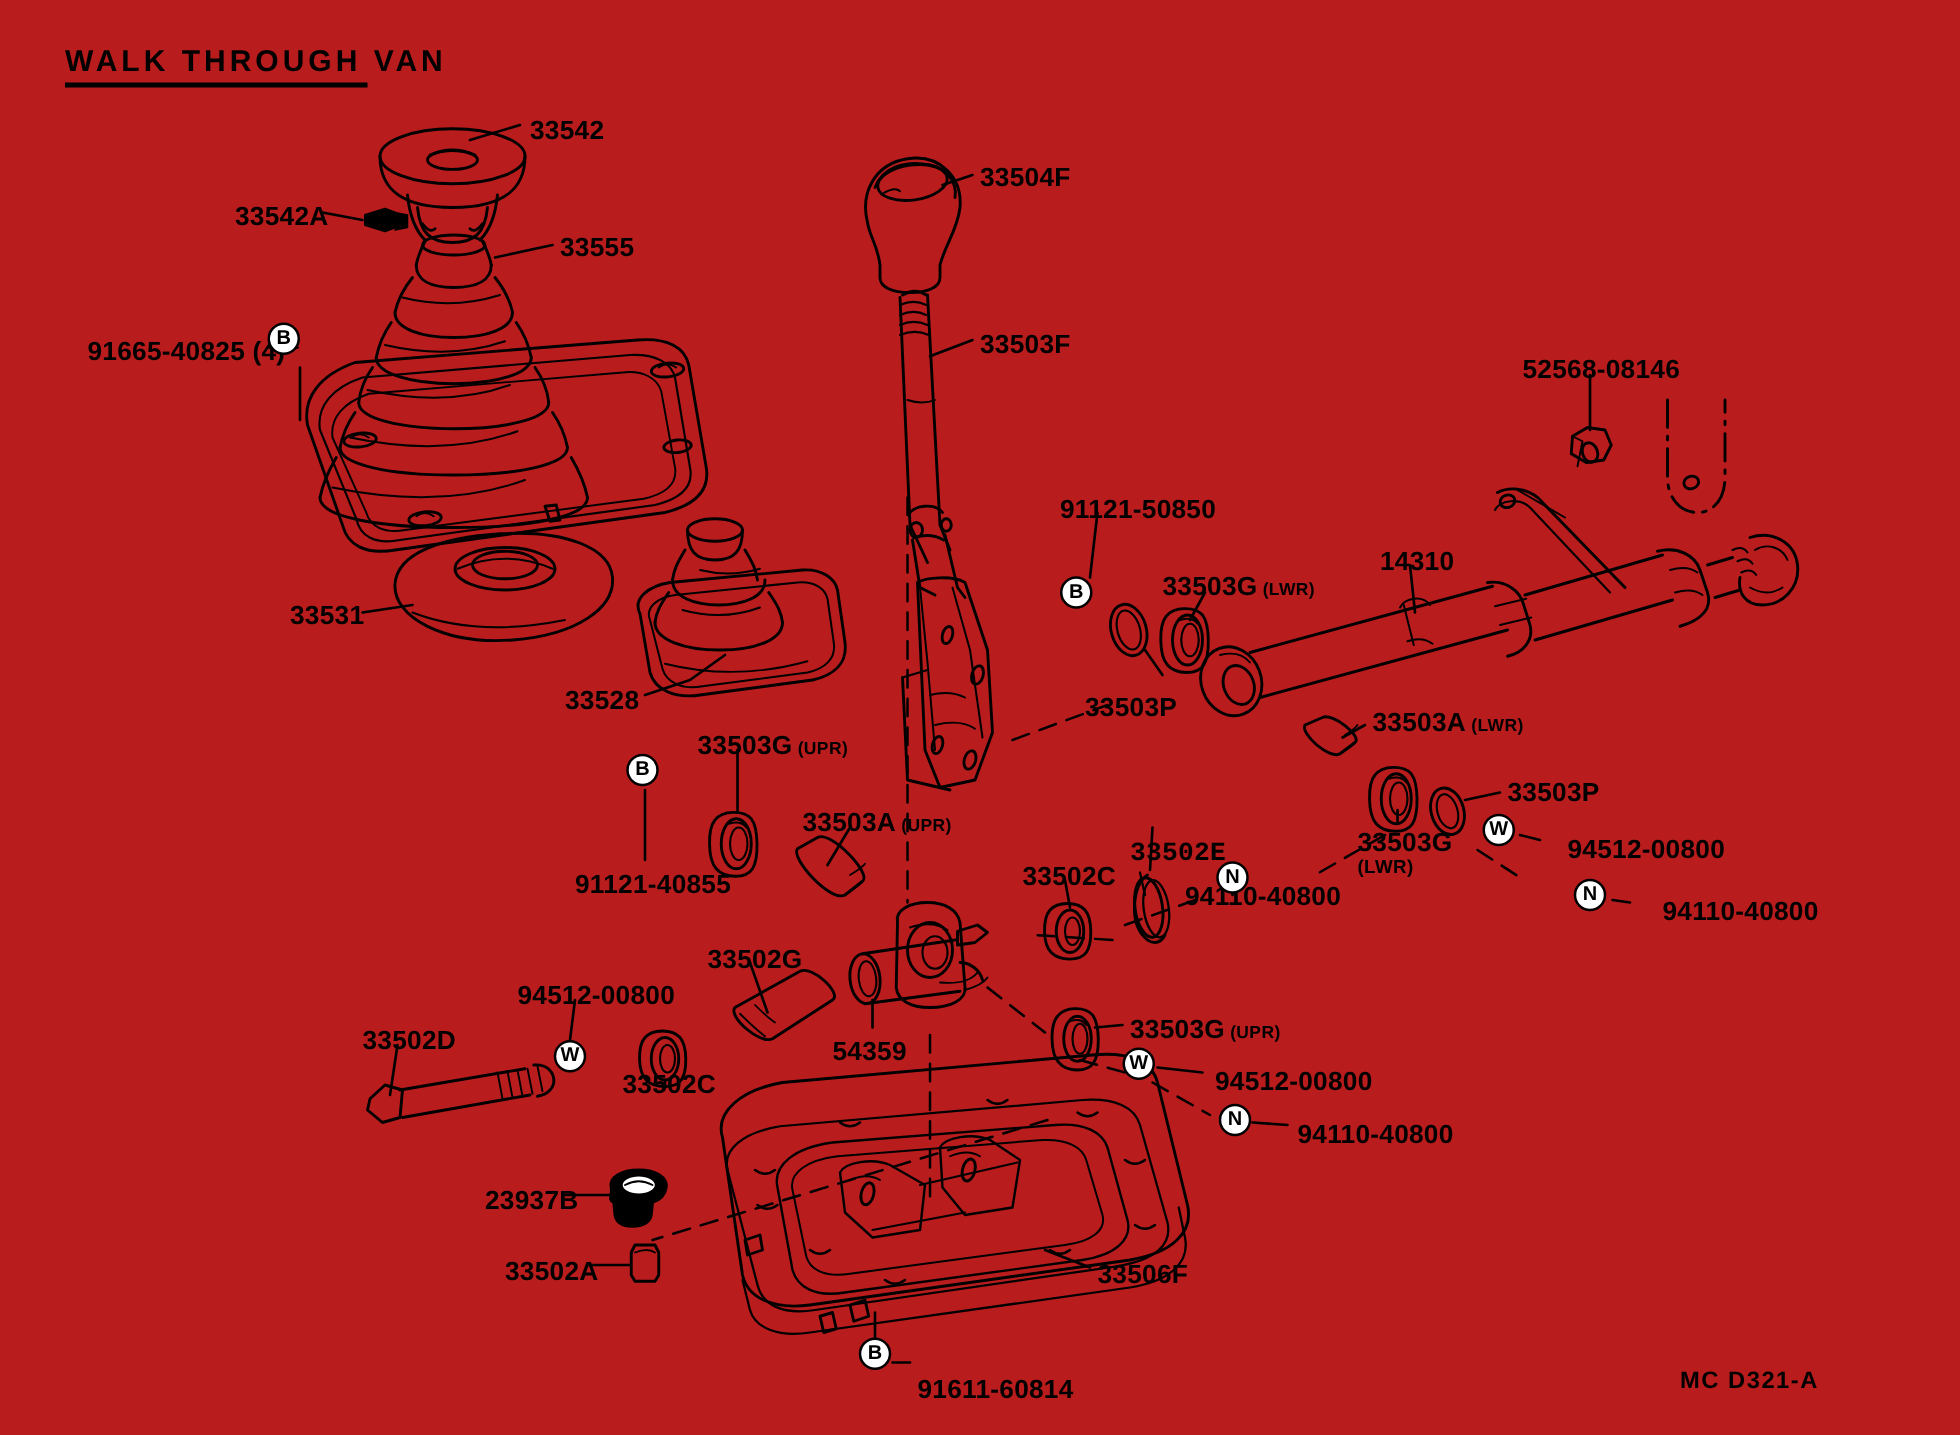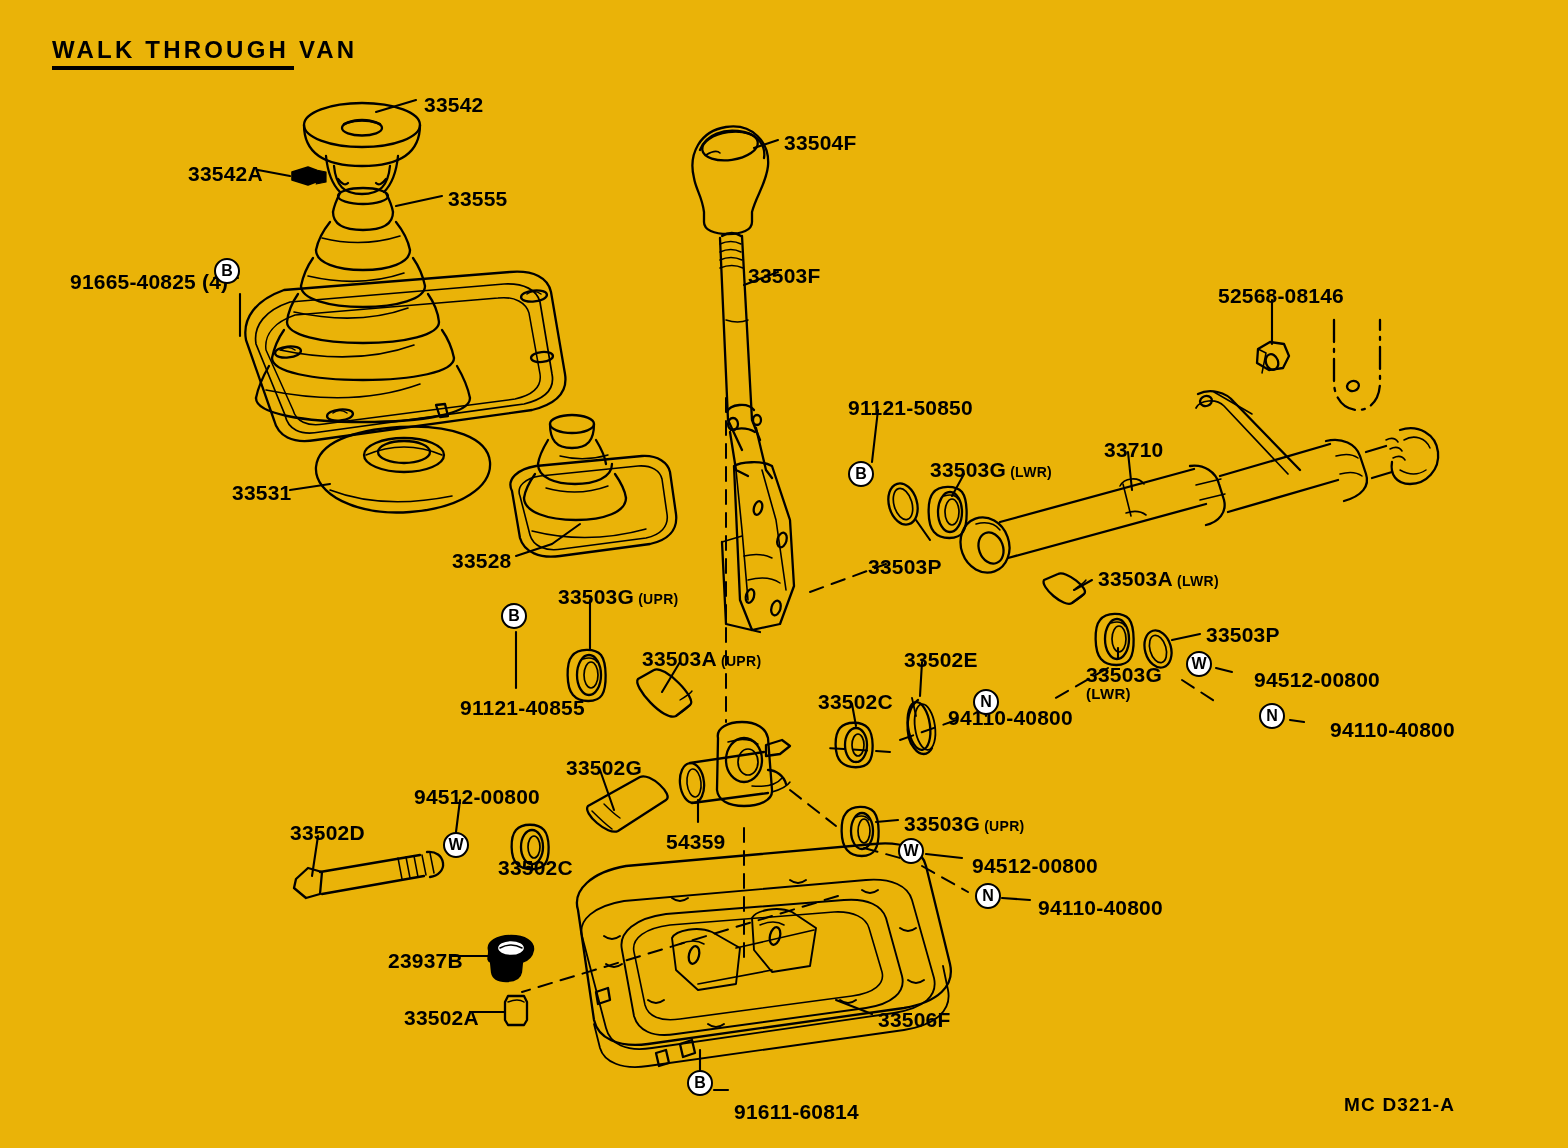--- a/index.html
+++ b/index.html
@@ -1,19 +1,19 @@
 <!DOCTYPE html>
 <html><head>
 <meta charset="utf-8">
 <style>
   html,body{margin:0;padding:0;background:#ffffff;}
   #page{
     position:relative;
     width:1568px;height:1148px;
-    background:#eab308;
+    background:#b91c1c;
     font-family:"Liberation Sans","DejaVu Sans",sans-serif;
     overflow:hidden;
   }
   #artwork{position:absolute;left:0;top:0;width:1568px;height:1148px;}
   .lbl{
     position:absolute;
     font-family:"Liberation Sans","DejaVu Sans",sans-serif;
     font-size:21px;
     font-weight:700;
     color:#000;
@@ -479,36 +479,36 @@
   <div class="title-rule"></div>
 
   <div id="callout-layer">
       <div class="lbl" style="left: 424px; top: 94px; text-align: right;"><span>33542</span></div>
       <div class="lbl" style="left: 188px; top: 163px;"><span>33542A</span></div>
       <div class="lbl" style="left: 448px; top: 188px;"><span>33555</span></div>
       <div class="lbl" style="left: 70px; top: 271px;"><span>91665-40825 (4)</span></div>
       <div class="lbl" style="left: 232px; top: 482px;"><span>33531</span></div>
       <div class="lbl" style="left: 452px; top: 550px;"><span>33528</span></div>
       <div class="lbl" style="left: 784px; top: 132px;"><span>33504F</span></div>
-      <div class="lbl" style="left: 748px; top: 265px;"><span>33503F</span></div>
+      <div class="lbl" style="left: 784px; top: 265px;"><span>33503F</span></div>
       <div class="lbl" style="left: 820px; top: 397px; margin-left: 28px;"><span>91121-50850</span></div>
       <div class="lbl two-inline" style="left: 930px; top: 459px;"><span>33503G</span><span class="sfx"> (LWR)</span></div>
-      <div class="lbl" style="left: 1104px; top: 439px;"><span>33710</span></div>
+      <div class="lbl" style="left: 1104px; top: 439px;"><span>14310</span></div>
       <div class="lbl" style="left: 1218px; top: 285px;"><span>52568-08146</span></div>
       <div class="lbl" style="left: 868px; top: 556px;"><span>33503P</span></div>
       <div class="lbl two-inline" style="left: 1098px; top: 568px;"><span>33503A</span><span class="sfx"> (LWR)</span></div>
       <div class="lbl" style="left: 1206px; top: 624px;"><span>33503P</span></div>
       <div class="lbl" style="left: 1254px; top: 669px;"><span>94512-00800</span></div>
       <div class="lbl two-inline two" style="left: 1086px; top: 663px;"><span>33503G</span><span class="sfx">(LWR)</span></div>
       <div class="lbl" style="left: 1330px; top: 719px;"><span>94110-40800</span></div>
       <div class="lbl two-inline" style="left: 558px; top: 586px;"><span>33503G</span><span class="sfx"> (UPR)</span></div>
       <div class="lbl" style="left: 460px; top: 697px;"><span>91121-40855</span></div>
       <div class="lbl two-inline" style="left: 642px; top: 648px; text-align: right;"><span>33503A</span><span class="sfx"> (UPR)</span></div>
       <div class="lbl" style="left: 818px; top: 691px;"><span>33502C</span></div>
-      <div class="lbl" style="left: 904px; top: 649px;"><span>33502E</span></div>
+      <div class="lbl" style="left: 904px; top: 673px; font-family: Liberation Mono, monospace;"><span>33502E</span></div>
       <div class="lbl" style="left: 948px; top: 707px;"><span>94110-40800</span></div>
       <div class="lbl" style="left: 566px; top: 757px;"><span>33502G</span></div>
       <div class="lbl" style="left: 414px; top: 786px;"><span>94512-00800</span></div>
       <div class="lbl" style="left: 290px; top: 822px;"><span>33502D</span></div>
       <div class="lbl" style="left: 666px; top: 831px;"><span>54359</span></div>
       <div class="lbl two-inline" style="left: 904px; top: 813px;"><span>33503G</span><span class="sfx"> (UPR)</span></div>
       <div class="lbl" style="left: 972px; top: 855px;"><span>94512-00800</span></div>
       <div class="lbl" style="left: 498px; top: 857px;"><span>33502C</span></div>
       <div class="lbl" style="left: 1038px; top: 897px;"><span>94110-40800</span></div>
       <div class="lbl" style="left: 388px; top: 950px;"><span>23937B</span></div>

